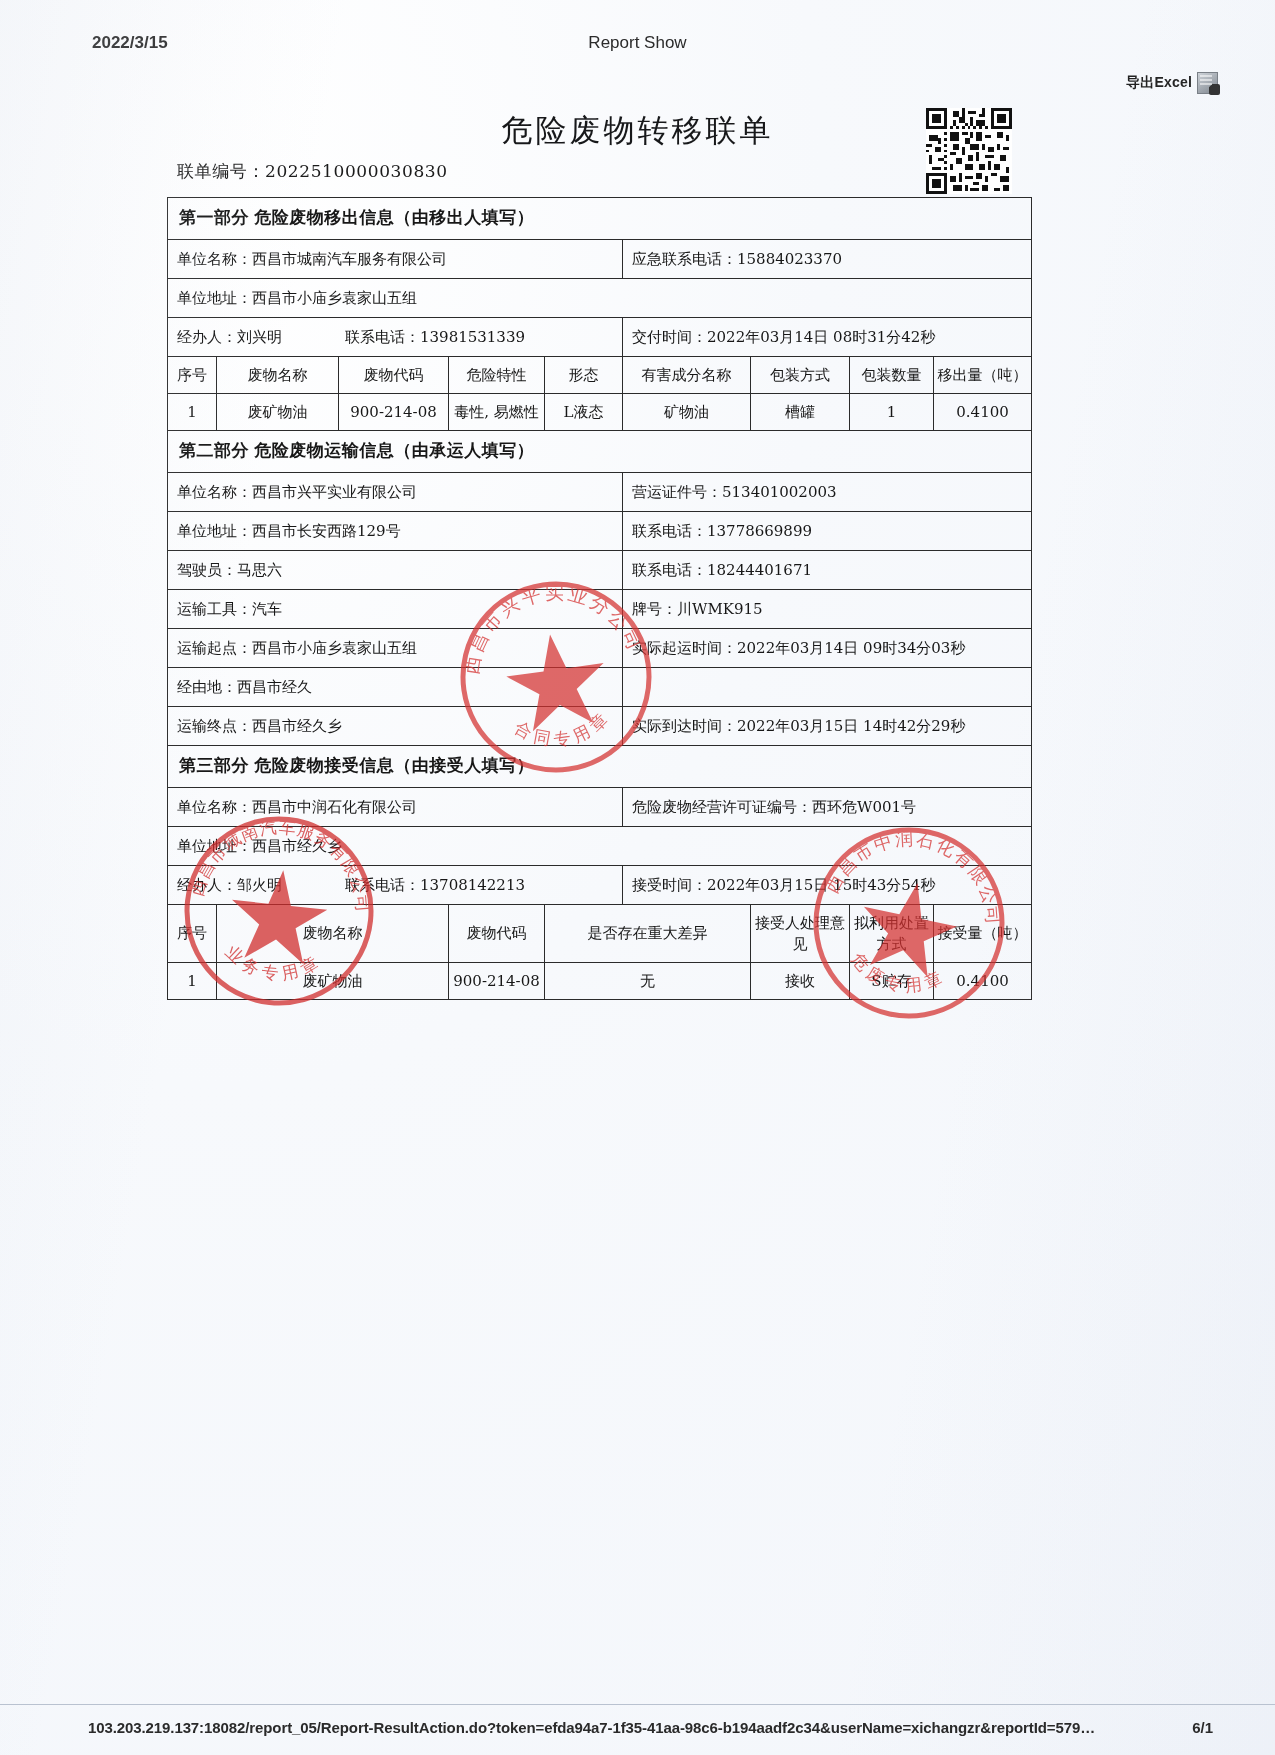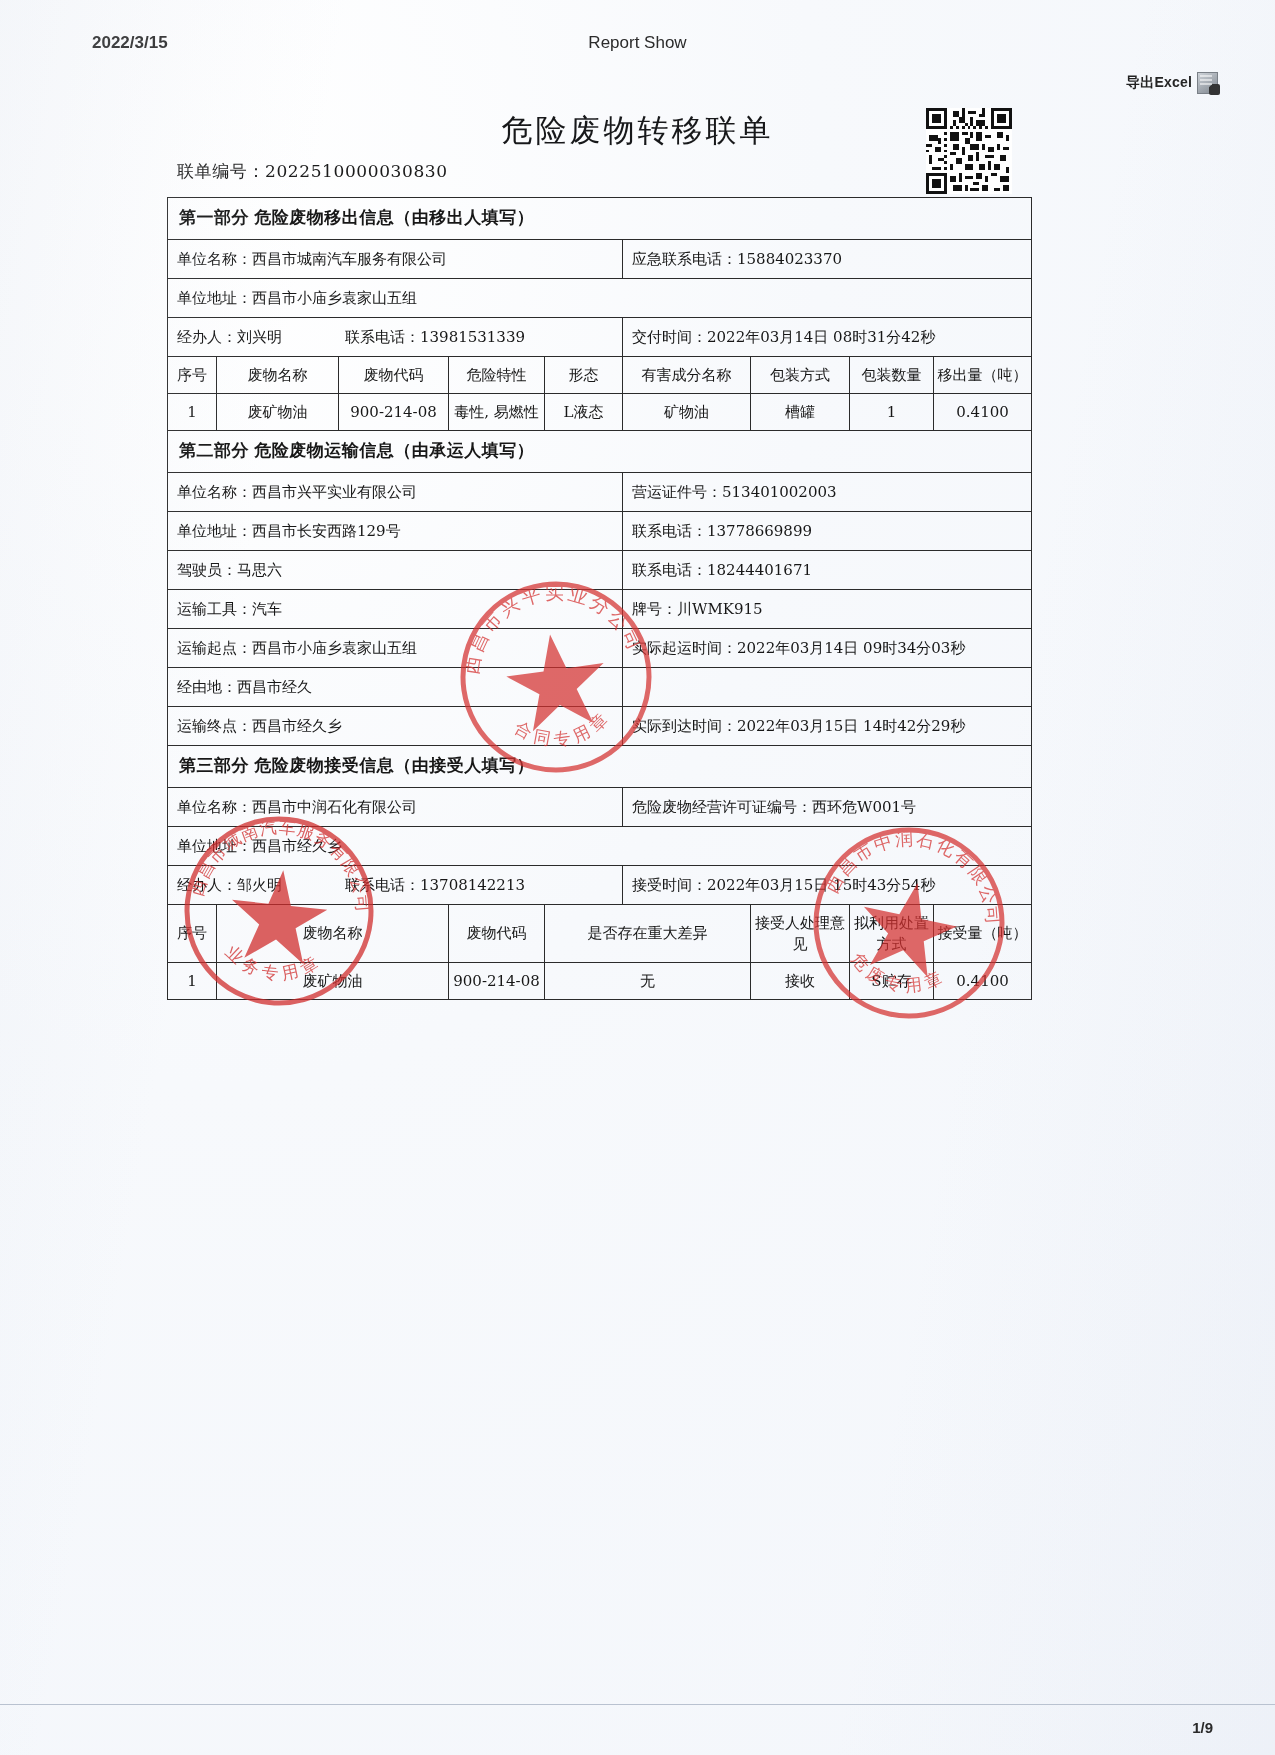--- a/index.html
+++ b/index.html
@@ -498,14 +498,15 @@
       <text font-family="'DejaVu Serif','Liberation Serif',serif" font-size="17" fill="#d4302f" letter-spacing="5">
         <textPath href="#arcB3" startOffset="50%" text-anchor="middle">危废专用章</textPath>
       </text>
     </g>
   </svg>
 </div>
 
 <div class="scan-noise"></div>
 
 <div class="footer">
-  <span class="footer-page">1/9</span>
+  <span class="footer-url">103.203.219.137:18082/report_05/Report-ResultAction.do?token=efda94a7-1f35-41aa-98c6-b194aadf2c34&amp;userName=xichangzr&amp;reportId=579…</span>
+  <span class="footer-page">6/1</span>
 </div>
 
 </body></html>

